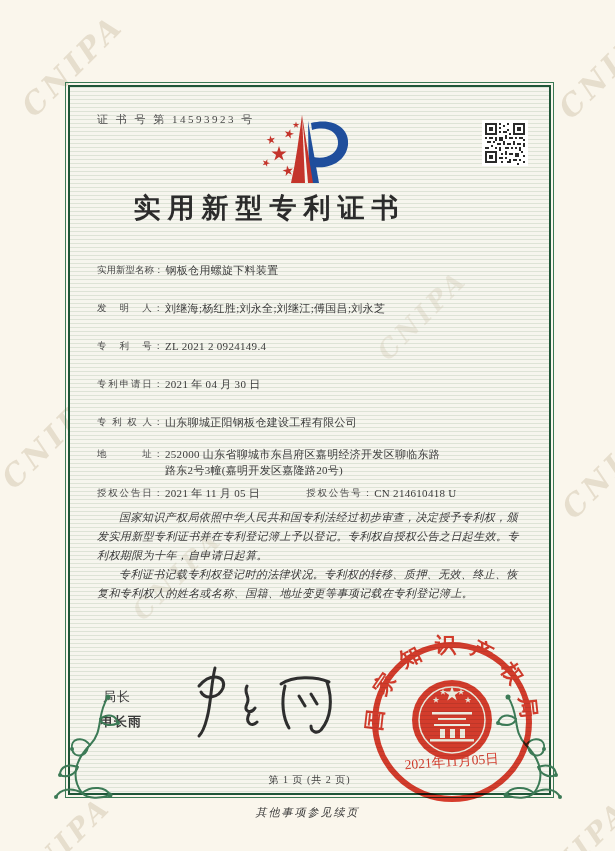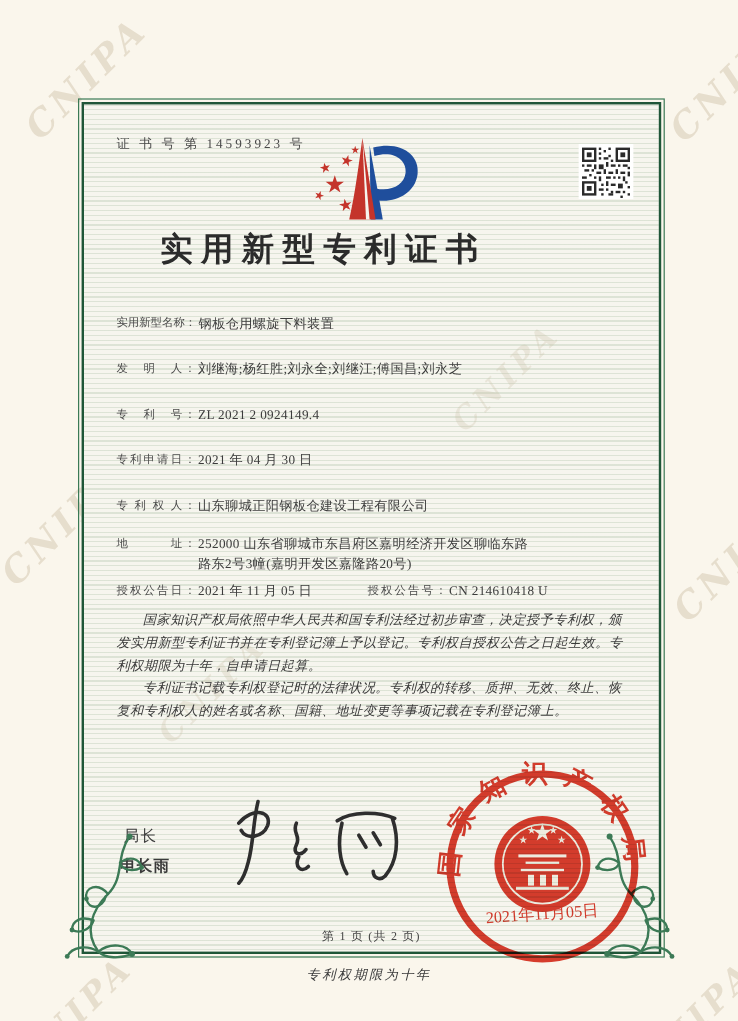--- a/index.html
+++ b/index.html
@@ -302,15 +302,15 @@
       <rect x="70" y="90" width="36" height="2" fill="#f6f5ee"></rect>
       <rect x="76" y="95" width="5" height="9" fill="#f6f5ee"></rect>
       <rect x="86" y="95" width="5" height="9" fill="#f6f5ee"></rect>
       <rect x="96" y="95" width="5" height="9" fill="#f6f5ee"></rect>
       <rect x="66" y="105" width="44" height="2.5" fill="#f6f5ee"></rect>
     </g>
     <text x="88" y="132" text-anchor="middle" font-size="13.5" fill="#d92f1f" transform="rotate(-4 88 132)" font-family="Liberation Serif, serif">2021年11月05日</text>
   </svg>
 
   <div class="page-info">第 1 页 (共 2 页)</div>
-  <div class="footer-note">专利权期限为十年</div>
+  <div class="footer-note">其他事项参见续页</div>
 
 </div>
 
 </body></html>

